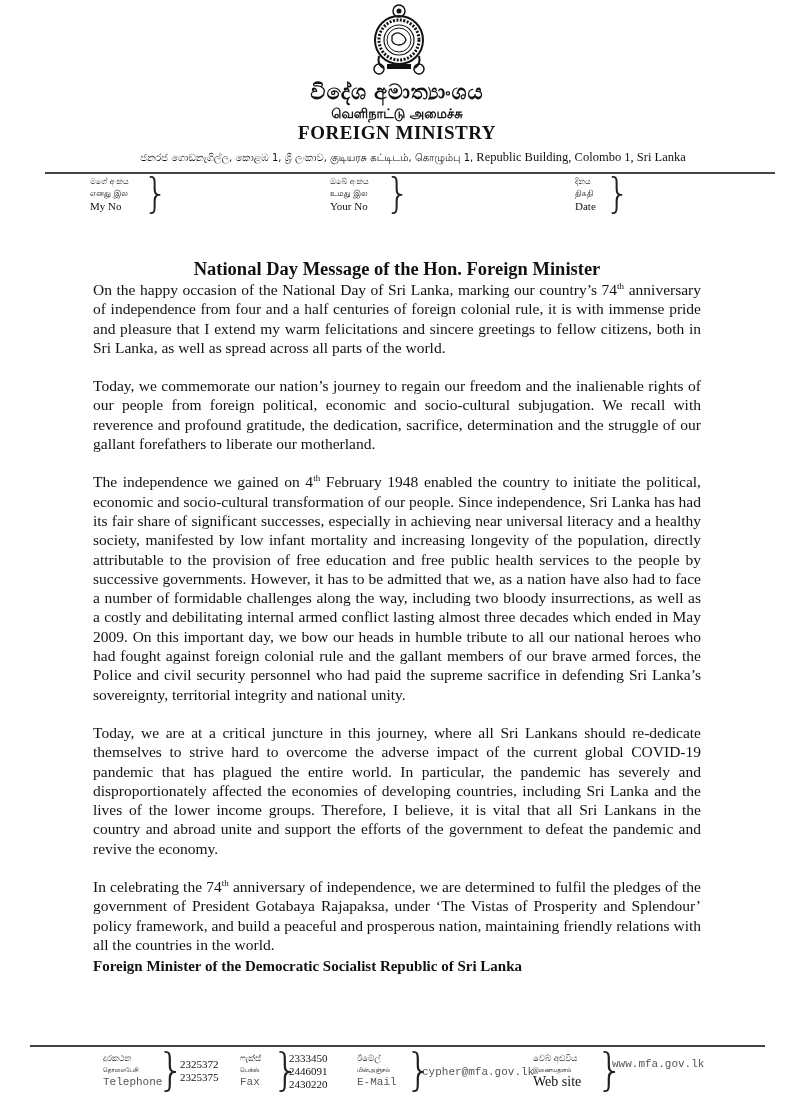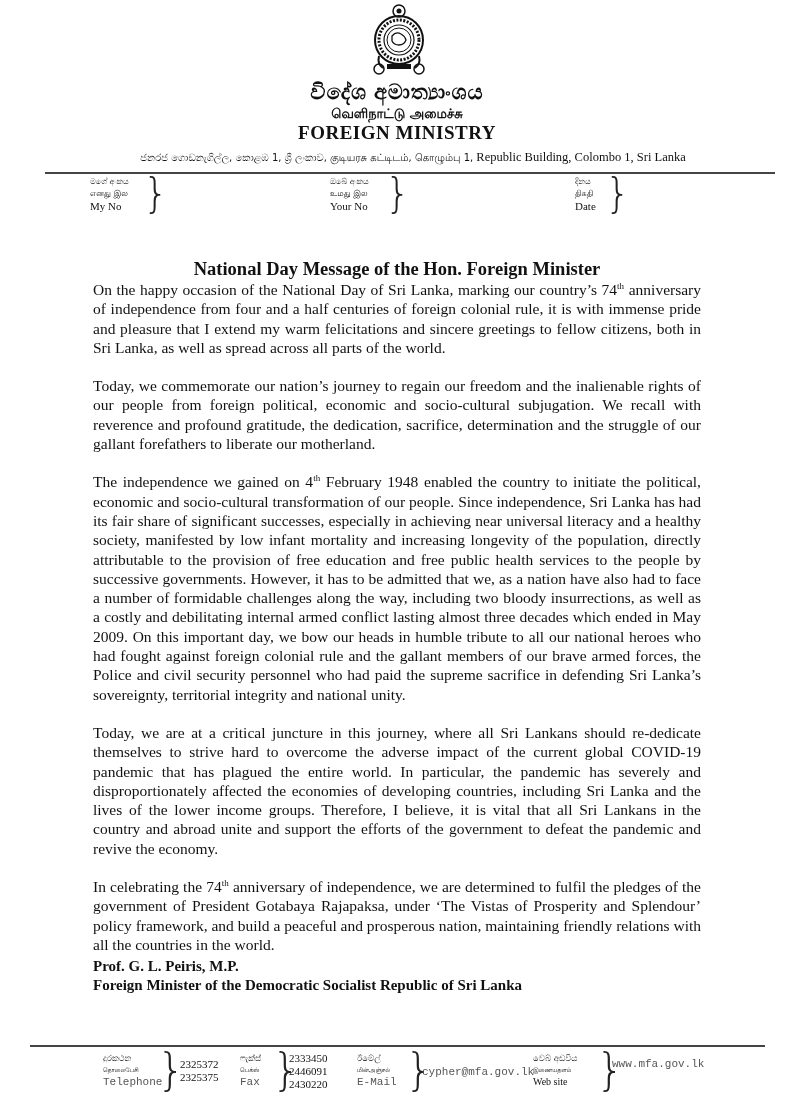--- a/index.html
+++ b/index.html
@@ -25,21 +25,21 @@
     font-size: 18.5px; font-weight: bold; }
   .body-text { position: absolute; top: 280px; left: 93px; width: 608px; font-size: 15.5px; line-height: 19.3px; }
   .body-text p { margin: 0 0 19px 0; text-align: justify; }
   .body-text sup { font-size: 9px; line-height: 0; vertical-align: super; }
   .sign { position: absolute; top: 957px; left: 93px; font-size: 15px; font-weight: bold; line-height: 19px; }
   .footer { position: absolute; top: 1052px; left: 0; width: 794px; height: 60px; }
   .f-label { position: absolute; font-size: 10px; line-height: 12px; }
   .f-label .loc { font-family: "DejaVu Sans", sans-serif; font-size: 8.5px; display: block; }
   .f-label .loc.small { font-size: 6px; }
   .f-label .mono { font-family: "Liberation Mono", "DejaVu Sans Mono", monospace; color: #555; font-size: 11px; display: block; }
-  .f-label .en { font-size: 10px; display: block; }
+  .f-label .en { font-size: 14px; display: block; }
   .f-val { position: absolute; font-size: 11px; line-height: 13px; }
   .f-val.mono { font-family: "Liberation Mono", "DejaVu Sans Mono", monospace; color: #555; }
 </style>
 </head>
 <body>
 
 <svg class="crest" viewBox="0 0 76 76">
   <circle cx="38" cy="9" r="6" fill="none" stroke="#111" stroke-width="1.5"></circle>
   <circle cx="38" cy="9" r="2.5" fill="#111"></circle>
   <circle cx="38" cy="38" r="24" fill="none" stroke="#111" stroke-width="2"></circle>
@@ -91,21 +91,20 @@
 
 <div class="body-text">
   <p><span>On the happy occasion of the National Day of Sri Lanka, marking our country’s 74</span><sup>th</sup><span> anniversary of independence from four and a half centuries of foreign colonial rule, it is with immense pride and pleasure that I extend my warm felicitations and sincere greetings to fellow citizens, both in Sri Lanka, as well as spread across all parts of the world.</span></p>
   <p><span>Today, we commemorate our nation’s journey to regain our freedom and the inalienable rights of our people from foreign political, economic and socio-cultural subjugation. We recall with reverence and profound gratitude, the dedication, sacrifice, determination and the struggle of our gallant forefathers to liberate our motherland.</span></p>
   <p><span>The independence we gained on 4</span><sup>th</sup><span> February 1948 enabled the country to initiate the political, economic and socio-cultural transformation of our people. Since independence, Sri Lanka has had its fair share of significant successes, especially in achieving near universal literacy and a healthy society, manifested by low infant mortality and increasing longevity of the population, directly attributable to the provision of free education and free public health services to the people by successive governments. However, it has to be admitted that we, as a nation have also had to face a number of formidable challenges along the way, including two bloody insurrections, as well as a costly and debilitating internal armed conflict lasting almost three decades which ended in May 2009. On this important day, we bow our heads in humble tribute to all our national heroes who had fought against foreign colonial rule and the gallant members of our brave armed forces, the Police and civil security personnel who had paid the supreme sacrifice in defending Sri Lanka’s sovereignty, territorial integrity and national unity.</span></p>
   <p><span>Today, we are at a critical juncture in this journey, where all Sri Lankans should re-dedicate themselves to strive hard to overcome the adverse impact of the current global COVID-19 pandemic that has plagued the entire world. In particular, the pandemic has severely and disproportionately affected the economies of developing countries, including Sri Lanka and the lives of the lower income groups. Therefore, I believe, it is vital that all Sri Lankans in the country and abroad unite and support the efforts of the government to defeat the pandemic and revive the economy.</span></p>
   <p><span>In celebrating the 74</span><sup>th</sup><span> anniversary of independence, we are determined to fulfil the pledges of the government of President Gotabaya Rajapaksa, under ‘The Vistas of Prosperity and Splendour’ policy framework, and build a peaceful and prosperous nation, maintaining friendly relations with all the countries in the world.</span></p>
 </div>
 
 <div class="sign">
-  <div>Prof. G. L. Peiris, M.P.</div>
   <div>Foreign Minister of the Democratic Socialist Republic of Sri Lanka</div>
 </div>
 
 <div class="rule" style="left:30px; top:1045px; width:735px; height:1.5px;"></div>
 
 <div class="footer">
   <div class="f-label" style="left:103px; top:0;">
     <span class="loc">දුරකථන</span>
     <span class="loc small">தொலைபேசி</span>
     <span class="mono">Telephone</span>

